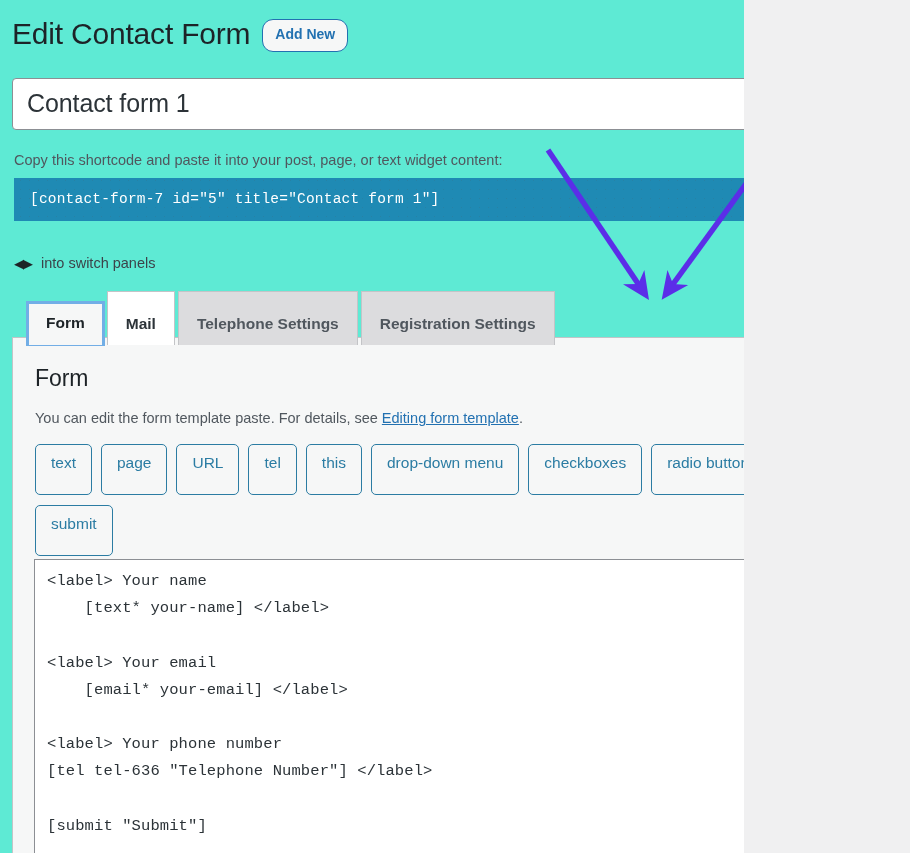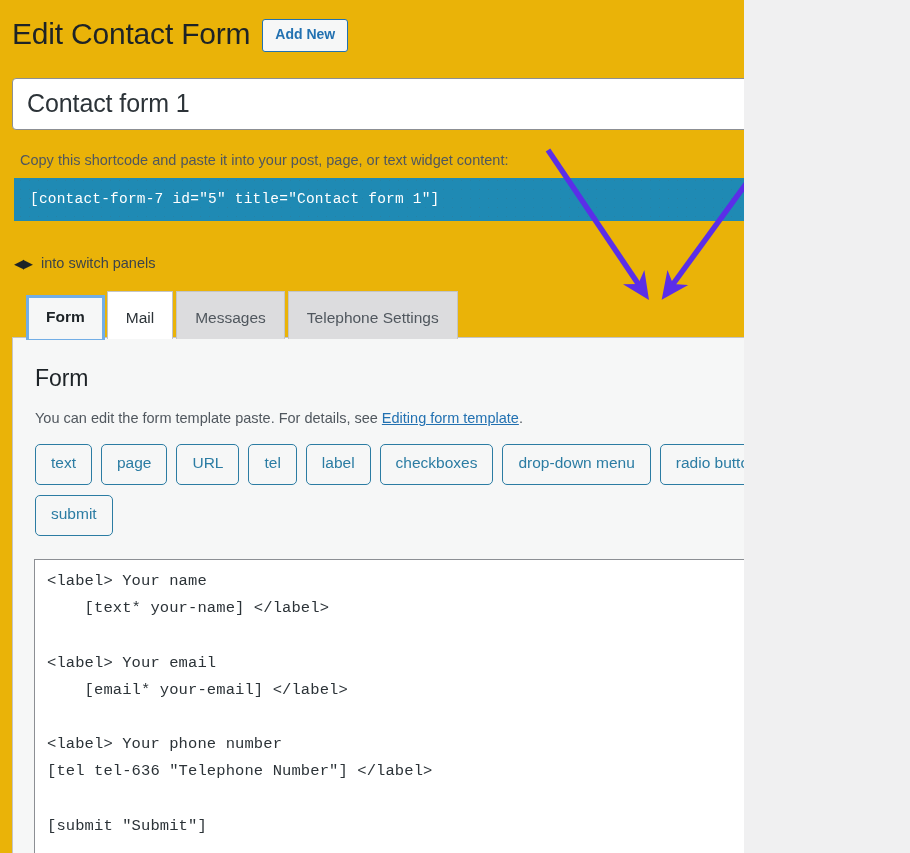--- a/index.html
+++ b/index.html
@@ -6,37 +6,37 @@
   * { box-sizing: border-box; }
   html, body {
     margin: 0; padding: 0;
     width: 910px; height: 853px;
     overflow: hidden;
     background: #f0f0f1;
     font-family: "Liberation Sans", sans-serif;
     color: #3c434a;
     -webkit-font-smoothing: antialiased;
   }
-  #page { position: relative; width: 744px; height: 853px; background: #eab308; overflow: hidden; }
+  #page { position: relative; width: 744px; height: 853px; background: #5eead4; overflow: hidden; }
 
   
   .page-head {
     position: absolute; left: 12px; top: 14px;
     display: flex; align-items: center; gap: 12px;
   }
   .page-title {
     font-size: 30px; font-weight: 400; color: #1d2327;
     line-height: 1.3; margin: 0; letter-spacing: -0.2px;
   }
   .add-new-btn {
     display: inline-block;
     font-size: 14px; font-weight: 700; color: #2271b1;
     background: #f6f7f7;
     border: 1px solid #2271b1;
-    border-radius: 3px;
+    border-radius: 11px;
     padding: 5px 12px 6px;
     line-height: 1.4;
     cursor: pointer;
     margin-top: 4px;
   }
 
   
   .title-input-wrap { position: absolute; left: 12px; top: 78px; width: 930px; }
   .title-input {
     display: block; width: 100%; height: 52px;
@@ -45,21 +45,21 @@
     border-radius: 4px;
     font-family: "Liberation Sans", sans-serif;
     font-size: 25px; font-weight: 400; color: #2c3338;
     padding: 4px 10px 6px 14px;
     outline: none;
     letter-spacing: -0.1px;
   }
 
   
   .shortcode-hint {
-    position: absolute; left: 20px; top: 150px;
+    position: absolute; left: 14px; top: 150px;
     font-size: 14.5px; color: #50575e; line-height: 1.5;
     white-space: nowrap;
   }
   .shortcode-box {
     position: absolute; left: 14px; top: 178px;
     width: 930px; height: 43px;
     background: #1f8ab4;
     border: none; outline: none;
     font-family: "Liberation Mono", monospace;
     font-size: 14.5px; color: #ffffff;
@@ -94,22 +94,22 @@
     position: absolute; left: 27px; top: 291px;
     display: flex; align-items: flex-end; gap: 3px;
     z-index: 5;
   }
   .tab {
     background: #dcdcde;
     border: 1px solid #c3c4c7;
     border-bottom: none;
     color: #50575e;
     font-size: 15.5px;
-    font-weight: 400;
-    padding: 15px 18px 10px;
+    font-weight: 700;
+    padding: 21px 18px 10px;
     line-height: 1.4;
     cursor: pointer;
     white-space: nowrap;
     position: relative;
   }
   .tab.visited { background: #ffffff; border-color: #c3c4c7; color: #2c3338; }
   .tab.active {
     background: #f6f7f7;
     color: #1d2327;
     font-weight: 700;
@@ -143,21 +143,21 @@
   
   .tag-rows { display: block; }
   .tag-row { display: flex; gap: 9px; margin-bottom: 10px; flex-wrap: nowrap; }
   .tag-btn {
     background: #f6f7f7;
     border: 1px solid #2b7ca3;
     border-radius: 5px;
     color: #2b7ca3;
     font-size: 15.5px;
     font-family: "Liberation Sans", sans-serif;
-    padding: 8px 15px 11px;
+    padding: 8px 15px 21px;
     line-height: 1.3;
     cursor: pointer;
     white-space: nowrap;
   }
 
   
   .code-area {
     position: absolute;
     left: 21px; top: 221px;
     width: 920px; height: 300px;
@@ -200,38 +200,38 @@
   </div>
 
   <div class="keys-hint">
     <span class="lr-glyph">◀▶</span>
     <span>into switch panels</span>
   </div>
 
   <div class="tabs">
     <div class="tab active">Form</div>
     <div class="tab visited">Mail</div>
-    <div class="tab">Messages</div>
     <div class="tab">Telephone Settings</div>
+    <div class="tab">Registration Settings</div>
   </div>
 
   <div class="panel">
     <div class="panel-inner">
       <h2 class="panel-h2">Form</h2>
       <p class="panel-desc"><span>You can edit the form template paste. For details, see </span><a href="#">Editing form template</a><span>.</span></p>
 
       <div class="tag-rows">
         <div class="tag-row">
           <button class="tag-btn">text</button>
           <button class="tag-btn">page</button>
           <button class="tag-btn">URL</button>
           <button class="tag-btn">tel</button>
-          <button class="tag-btn">label</button>
+          <button class="tag-btn">this</button>
+          <button class="tag-btn">drop-down menu</button>
           <button class="tag-btn">checkboxes</button>
-          <button class="tag-btn">drop-down menu</button>
           <button class="tag-btn">radio buttons</button>
         </div>
         <div class="tag-row">
           <button class="tag-btn">submit</button>
         </div>
       </div>
     </div>
 
     <textarea class="code-area" spellcheck="false" style="">&lt;label&gt; Your name
     [text* your-name] &lt;/label&gt;

